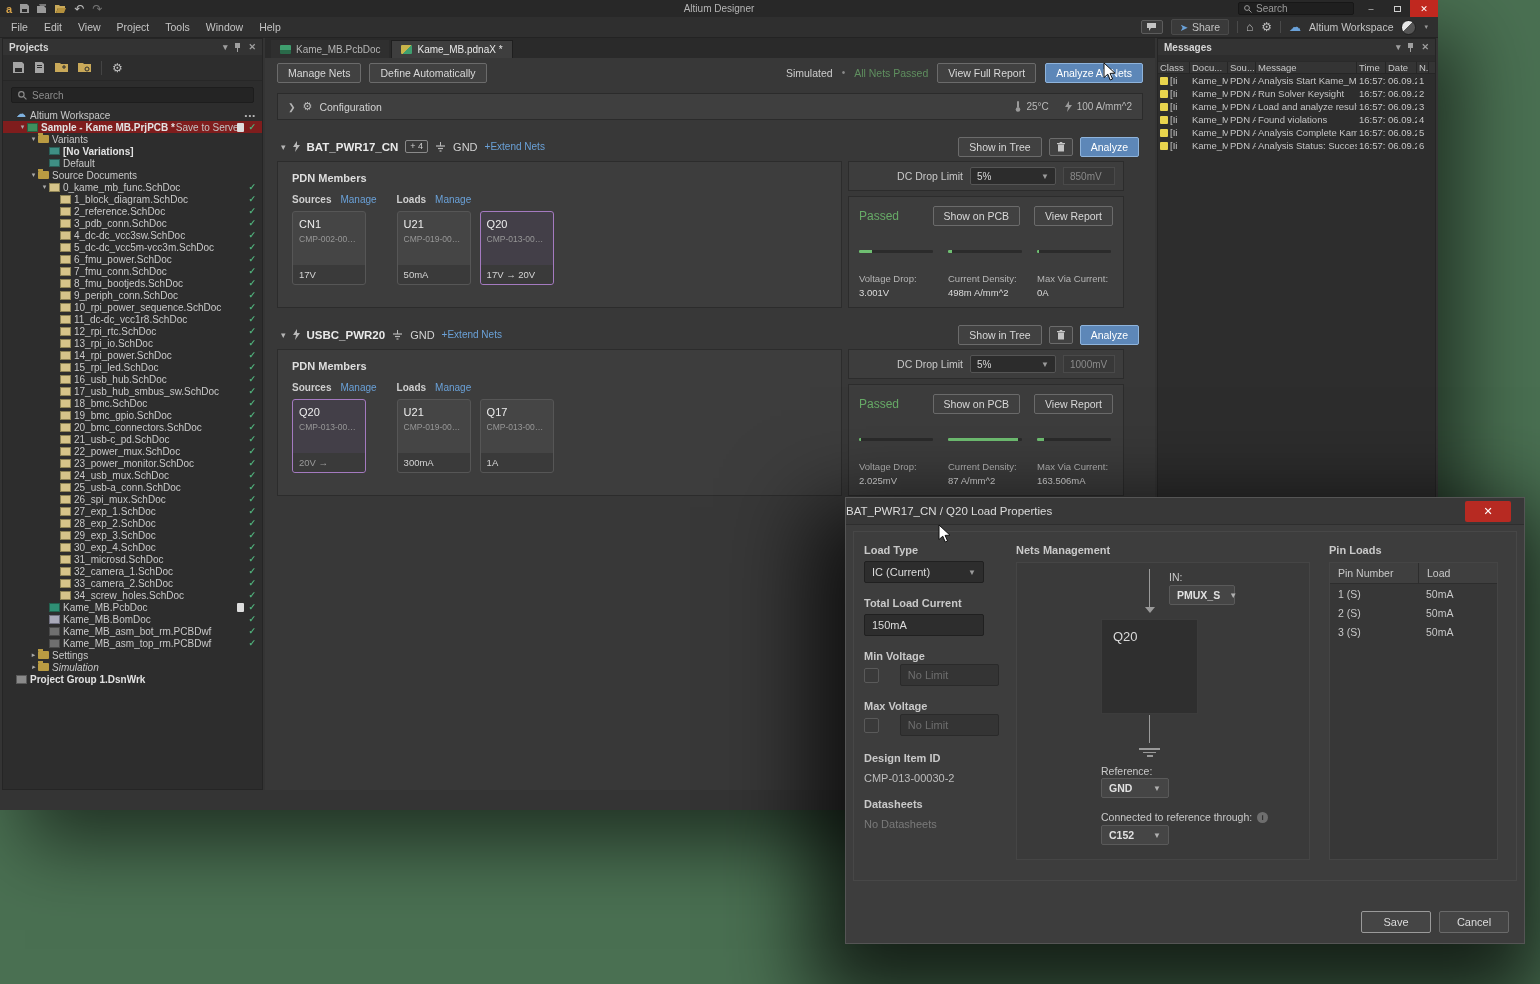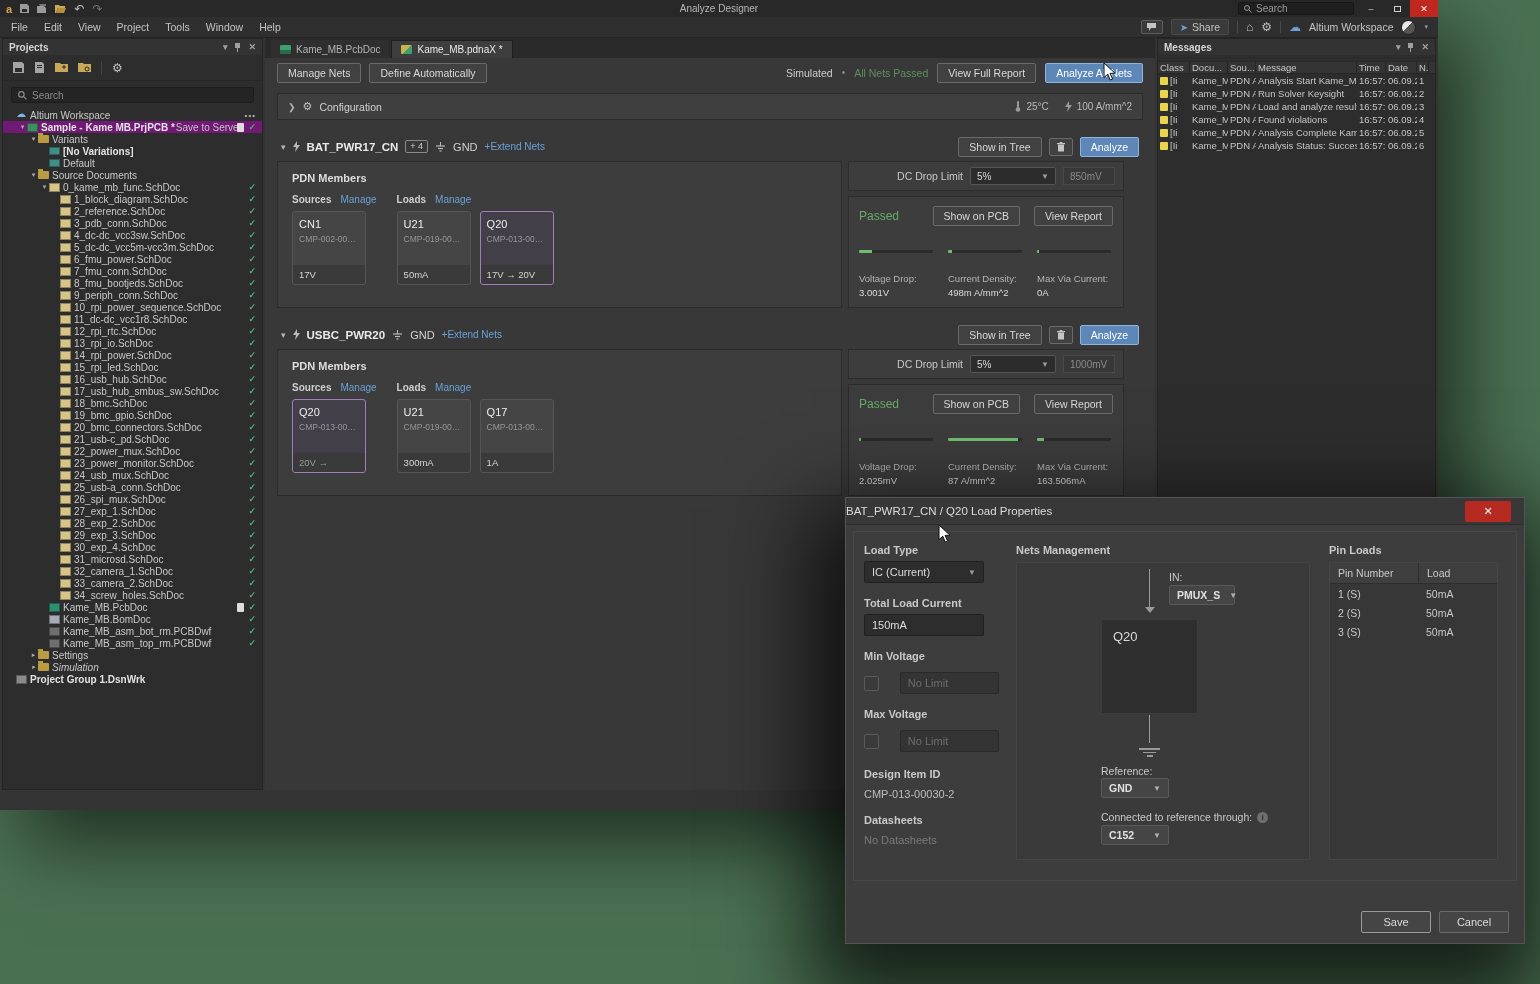--- a/index.html
+++ b/index.html
@@ -45,21 +45,21 @@
   .ph-icons { margin-left:auto; display:flex; gap:7px; color:#9f9f9f; font-size:9px; align-items:center; }
 
   
   .projects { position:absolute; left:2px; top:38px; width:261px; bottom:20px; background:#2d2d2d; border:1px solid #252525; }
   .proj-toolbar { height:26px; display:flex; align-items:center; gap:10px; padding:0 10px; border-bottom:1px solid #272727; }
   .ptb-sep { width:1px; height:14px; background:#444; }
   .proj-search { margin:6px 8px; height:16px; background:#242424; border:1px solid #1d1d1d; border-radius:2px;
                  display:flex; align-items:center; gap:5px; padding:0 6px; color:#8d8d8d; }
   .tree { margin-top:2px; }
   .tree-row { height:12px; display:flex; align-items:center; white-space:nowrap; position:relative; padding-right:16px; }
-  .tree-row.sel { background:#701a75; }
+  .tree-row.sel { background:#7f1d1d; }
   .tw { width:9px; font-size:7px; color:#aaa; text-align:center; flex:0 0 9px; }
   .ti { width:11px; height:9px; flex:0 0 11px; margin-right:3px; position:relative; }
   .ti-cloud::before { content:"☁"; color:#7fb2e0; font-size:10px; position:absolute; top:-3px; }
   .ti-folder { background:#b99b42; border-radius:1px; height:8px; }
   .ti-folder::before { content:""; position:absolute; top:-2px; left:0; width:5px; height:2px; background:#b99b42; }
   .ti-sheet { background:#d6c489; border:1px solid #8f8softline; border:1px solid #8f8455; height:9px; }
   .ti-variant { background:#3f8f84; height:8px; border:1px solid #2a6059; }
   .ti-project { background:#3e8f5e; height:9px; border:1px solid #2a5f40; }
   .ti-pcb { background:#2f8f74; height:9px; border:1px solid #22604e; }
   .ti-bom { background:#a9a9b8; height:9px; border:1px solid #707080; }
@@ -159,21 +159,21 @@
                color:#dcdcdc; font-size:11.5px; position:relative; }
   .dlg-close { position:absolute; right:13px; top:3px; width:46px; height:21px; background:#b72a22; border-radius:2px;
                color:#fff; display:flex; align-items:center; justify-content:center; font-size:11px; }
   .dlg-inner { position:absolute; left:7px; right:7px; top:33px; bottom:62px; border:1px solid #474747; }
   .dlg-label { font-weight:bold; color:#c9c9c9; font-size:11px; }
   .dlg-left { position:absolute; left:18px; top:46px; width:135px; }
   .fld { width:120px; height:22px; background:#2d2d2d; border:1px solid #202020; border-radius:2px; color:#dcdcdc;
          font-size:11px; display:flex; align-items:center; padding:0 7px; margin-top:5px; }
   .fld .arr { margin-left:auto; color:#9a9a9a; font-size:8px; }
   .mt14 { margin-top:14px; } .mt16 { margin-top:16px; } .mt8 { margin-top:8px; }
-  .chk-row { display:flex; align-items:center; gap:21px; margin-top:10px;justify-content:flex-end; }
+  .chk-row { display:flex; align-items:center; gap:21px; margin-top:2px;justify-content:flex-end; }
   .chk { width:15px; height:15px; background:#3a3a3a; border:1px solid #5a5a5a; border-radius:2px; }
   .fld.disabled { width:100px; color:#6e6e6e; background:#343434; border-color:#2a2a2a; margin-top:0; }
   .dlg-value { color:#bdbdbd; font-size:11px; }
   .muted { color:#7a7a7a; }
 
   .nets-label { position:absolute; left:170px; top:46px; }
   .nets-panel { position:absolute; left:170px; top:64px; width:294px; height:298px; background:#3a3a3a; border:1px solid #454545; }
   .np-line { position:absolute; left:132px; width:1px; background:#9a9a9a; }
   .np-arrowhead { position:absolute; left:128px; width:0; height:0; border-left:5px solid transparent;
                   border-right:5px solid transparent; border-top:6px solid #9a9a9a; }
@@ -221,21 +221,21 @@
             <path d="M0 2h7l2 2v5H0z" fill="#9a9a9a"></path>
             <path d="M2 0h7v2H3z" fill="#777"></path>
           </svg>
         <svg class="mini" width="11" height="9" viewBox="0 0 11 9">
             <path d="M0 1h4l1 1h5v2H3L1 9H0z" fill="#c9a959"></path>
             <path d="M3 4h8L9 9H1z" fill="#b5913d"></path>
           </svg>
         <span class="glyph">↶</span>
         <span class="glyph" style="opacity:.5">↷</span>
       </div>
-      <div class="tb-title">Analyze Designer</div>
+      <div class="tb-title">Altium Designer</div>
       <div class="tb-right">
         <div class="tb-search">
           <svg class="mini" width="8" height="8" viewBox="0 0 8 8">
               <circle cx="3" cy="3" r="2.4" fill="none" stroke="#9a9a9a" stroke-width="1"></circle>
               <line x1="5" y1="5" x2="7.5" y2="7.5" stroke="#9a9a9a" stroke-width="1"></line>
             </svg>
           <span>Search</span>
         </div>
         <div class="win-btn">–</div>
         <div class="win-btn max">

